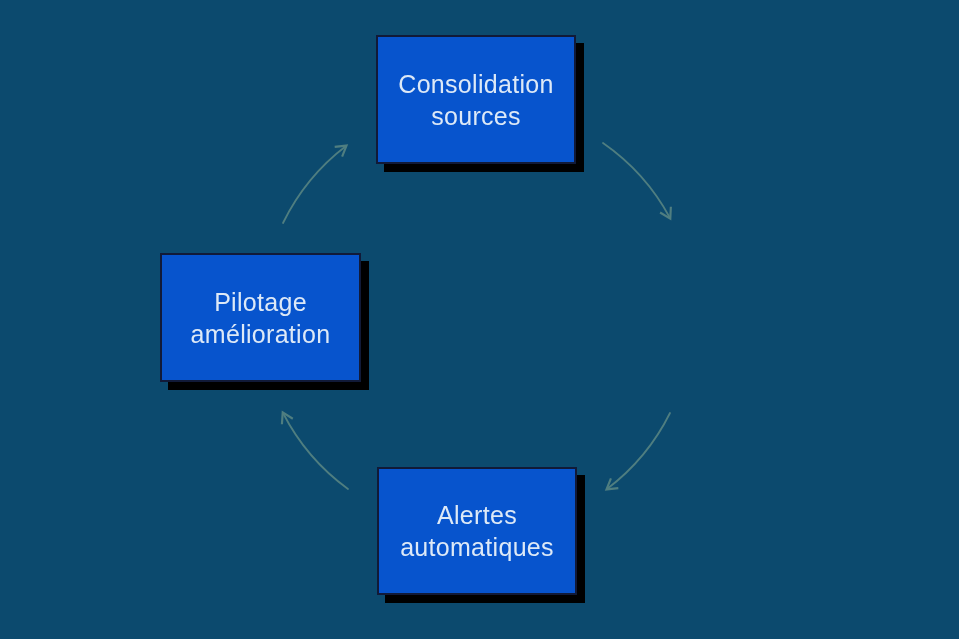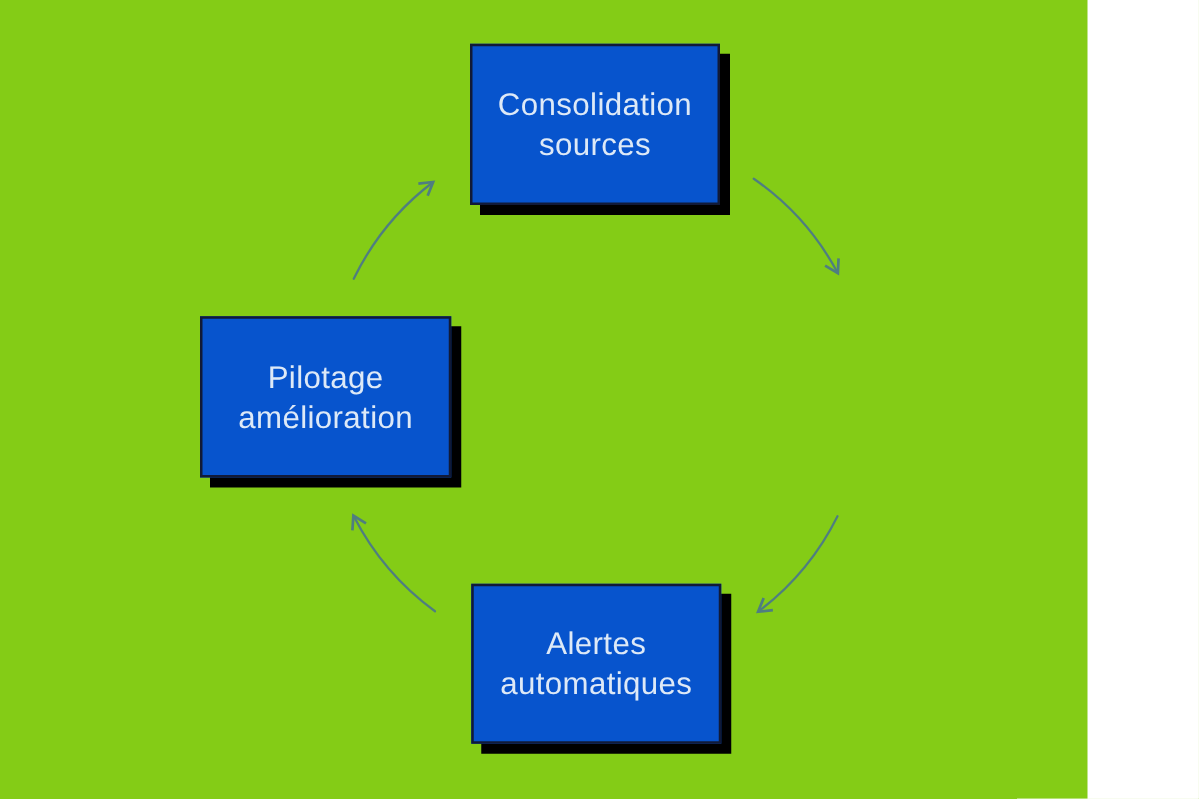--- a/index.html
+++ b/index.html
@@ -2,23 +2,23 @@
 <html><head>
 <meta charset="utf-8">
 <style>
   html, body {
     margin: 0;
     padding: 0;
     background: #ffffff;
   }
   .canvas {
     position: relative;
-    width: 870px;
+    width: 959px;
     height: 639px;
-    background: #84cc16;
+    background: #0c4a6e;
     overflow: hidden;
     font-family: "Liberation Sans", sans-serif;
   }
   .arrows {
     position: absolute;
     left: 0;
     top: 0;
     width: 959px;
     height: 639px;
     pointer-events: none;

